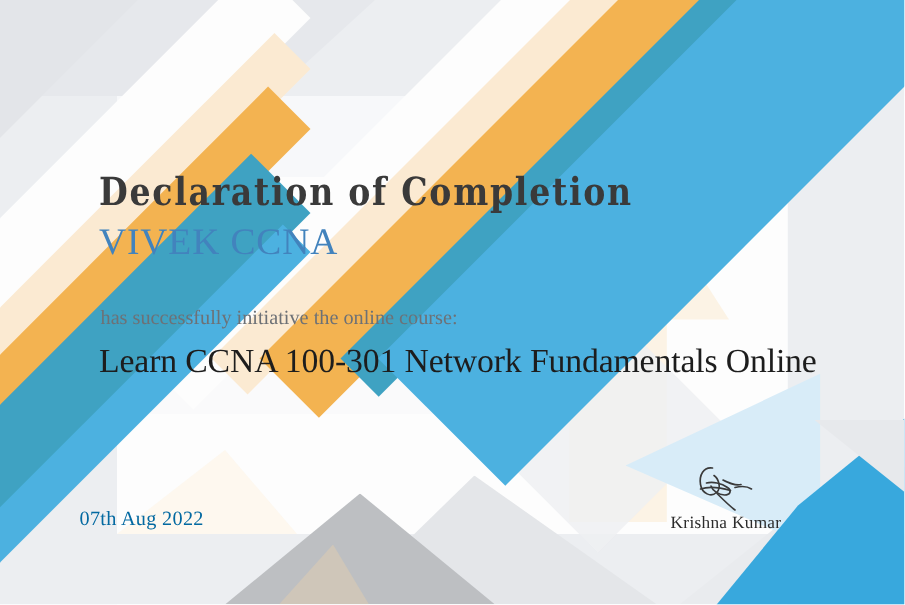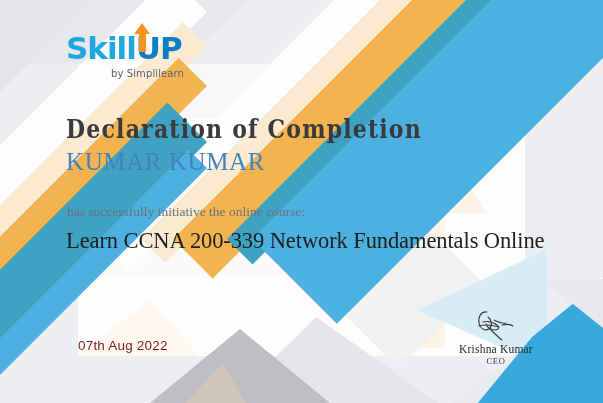--- a/index.html
+++ b/index.html
@@ -310,31 +310,31 @@
     position: absolute;
     left: 67px; top: 269px;
     width: 440px;
     font-family: "Liberation Serif", serif;
     font-size: 13.2px;
     line-height: 1.45;
     color: #6d7176;
   }
   .issue-date {
     position: absolute;
-    left: 78px; top: 338px;
-    font-family: Liberation Sans, sans-serif;
+    left: 53px; top: 338px;
+    font-family: Liberation Serif, serif;
     font-size: 13.5px;
-    color: #7f1d1d;
+    color: #0369a1;
     letter-spacing: 0.2px;
   }
 
   
   .sig-block {
     position: absolute;
-    left: 440px; top: 308px;
+    left: 428px; top: 308px;
     width: 112px;
     text-align: center;
   }
   .sig-mark {
     height: 34px;
     margin-bottom: 1px;
   }
   .sig-name {
     font-family: "Liberation Serif", serif;
     font-size: 11.5px;
@@ -393,45 +393,37 @@
     <div class="shape bl-teal"></div>
     <div class="shape bl-lightblue"></div>
 
     <div class="shape br-paleblue"></div>
     <div class="shape br-blue"></div>
     <div class="shape br-grey-sm"></div>
   </div>
 
   <div class="content">
 
-    <div class="logo-block">
-      <div class="logo-word"><span>Skill</span><span class="logo-up">UP</span><span class="logo-arrow">
-            <span class="shaft"></span>
-            <span class="head"></span>
-          </span></div>
-      <div class="logo-sub">by Simplilearn</div>
-    </div>
 
     <div class="declaration">Declaration of Completion</div>
-    <div class="recipient">KUMAR KUMAR</div>
+    <div class="recipient">VIVEK CCNA</div>
     <div class="lead-line">has successfully initiative the online course:</div>
-    <div class="course-title">Learn CCNA 200-339 Network Fundamentals Online</div>
+    <div class="course-title">Learn CCNA 100-301 Network Fundamentals Online</div>
     <div class="issue-date">07th Aug 2022</div>
 
     <div class="sig-block">
       <div class="sig-mark">
         <svg width="70" height="34" viewBox="0 0 70 34">
           <g fill="none" stroke="#3a3a3a" stroke-width="1.1" stroke-linecap="round">
             <path d="M26 4 C20 3, 17 9, 18 15 C19 21, 25 24, 29 20 C32 17, 30 11, 27 9"></path>
             <path d="M22 14 C26 13, 32 14, 36 17 C39 19, 38 22, 34 22 C30 22, 26 19, 25 16"></path>
             <path d="M18 18 C24 16, 31 17, 38 19"></path>
             <path d="M33 12 C37 14, 41 16, 45 15"></path>
             <path d="M29 21 C33 25, 37 29, 41 32"></path>
             <path d="M41 17 C45 16, 49 16, 52 18"></path>
           </g>
         </svg>
       </div>
       <div class="sig-name">Krishna Kumar</div>
-      <div class="sig-role">CEO</div>
     </div>
 
   </div>
 </div>
 
 </body></html>

